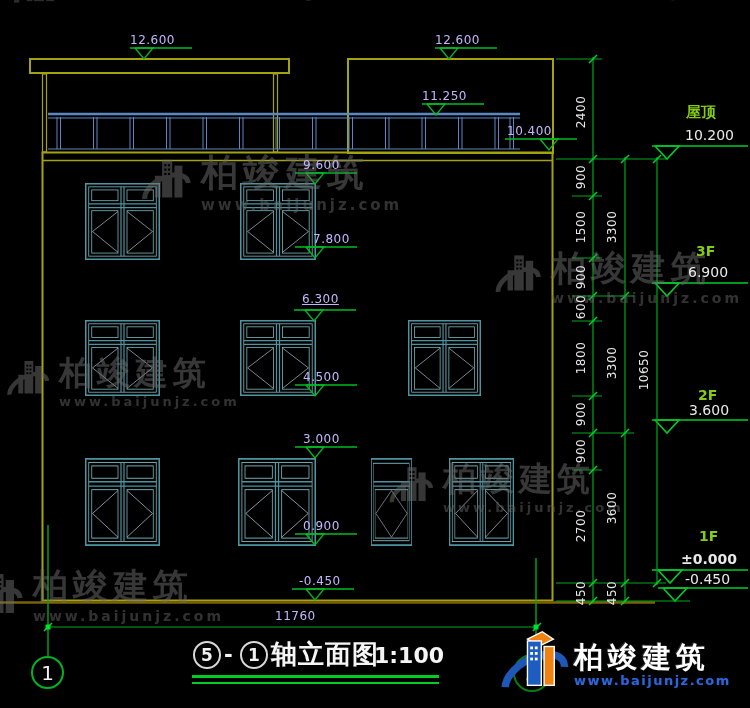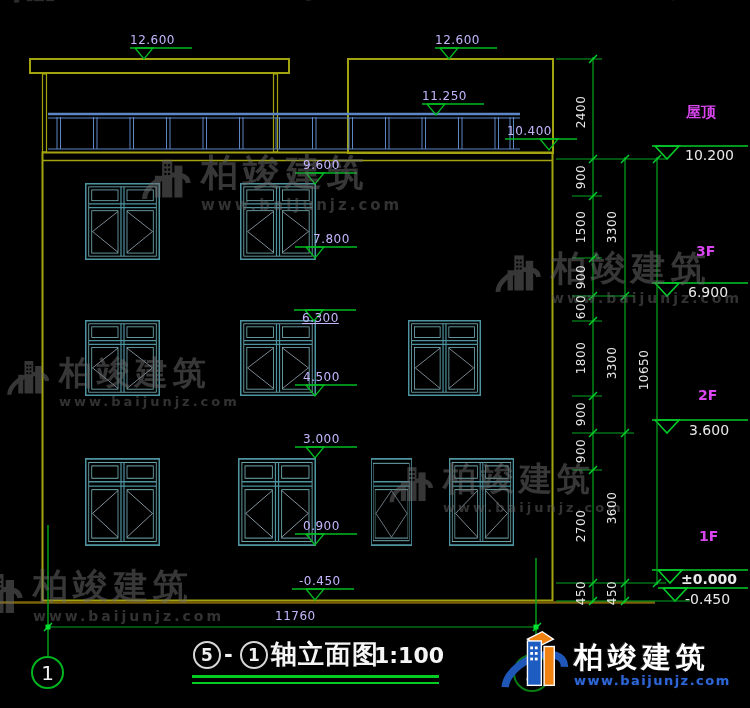--- a/index.html
+++ b/index.html
@@ -3,22 +3,22 @@
 <meta charset="utf-8">
 <style>
   html,body{margin:0;padding:0;background:#000;}
   #canvas{position:relative;width:750px;height:708px;background:#000;overflow:hidden;
           font-family:"DejaVu Sans",sans-serif;}
   svg{display:block;}
   #linework{position:absolute;left:0;top:0;}
   .lbl{position:absolute;color:#c4b5fd;font-size:12px;line-height:1.1;white-space:nowrap;letter-spacing:.5px;}
   .vlbl{position:absolute;color:#e9e9e9;font-size:12px;line-height:1;white-space:nowrap;letter-spacing:.5px;
         transform:translate(-50%,-50%) rotate(-90deg);}
-  .flabel{position:absolute;color:#d946ef;font-size:14px;font-weight:bold;white-space:nowrap;}
-  .fvalue{position:absolute;color:#e9e9e9;font-size:14px;white-space:nowrap;margin-top:20px;}
+  .flabel{position:absolute;color:#84cc16;font-size:14px;font-weight:bold;white-space:nowrap;}
+  .fvalue{position:absolute;color:#e9e9e9;font-size:14px;white-space:nowrap;}
   .bubble{position:absolute;border-radius:50%;display:flex;align-items:center;justify-content:center;
           color:#f0f0f0;box-sizing:border-box;background:transparent;}
   .wm{position:absolute;display:flex;align-items:flex-start;gap:7px;color:#6e6e6e;opacity:.5;}
   .wm .wtxt{display:flex;flex-direction:column;}
   .wm .brand{font-weight:bold;line-height:1.05;letter-spacing:5px;}
   .wm .url{font-weight:bold;color:#646464;margin-top:3px;letter-spacing:3px;}
   .wm-mini{position:absolute;opacity:.4;color:#6e6e6e;}
   .title-txt{position:absolute;color:#f5f5f5;font-weight:bold;white-space:nowrap;}
   .underline{position:absolute;background:#00cc22;}
   .logo{position:absolute;display:flex;align-items:center;gap:4px;z-index:2;}
@@ -268,21 +268,21 @@
       <span class="url" style="font-size:14px;">www.baijunjz.com</span>
     </div>
   </div>
 
   <span class="lbl" style="left:130px;top:34px;">12.600</span>
   <span class="lbl" style="left:435px;top:34px;">12.600</span>
   <span class="lbl" style="left:422px;top:90px;">11.250</span>
   <span class="lbl" style="left:507px;top:125px;">10.400</span>
   <span class="lbl" style="left:303px;top:159px;">9.600</span>
   <span class="lbl" style="left:313px;top:233px;">7.800</span>
-  <span class="lbl" style="left:302px;top:312px;text-decoration:underline;">6.300</span>
+  <span class="lbl" style="left:302px;top:293px;text-decoration:underline;">6.300</span>
   <span class="lbl" style="left:303px;top:371px;">4.500</span>
   <span class="lbl" style="left:303px;top:433px;">3.000</span>
   <span class="lbl" style="left:303px;top:520px;">0.900</span>
   <span class="lbl" style="left:299px;top:575px;">-0.450</span>
 
   <span class="vlbl" style="left:581px;top:112px;">2400</span>
   <span class="vlbl" style="left:581px;top:177px;">900</span>
   <span class="vlbl" style="left:581px;top:227px;">1500</span>
   <span class="vlbl" style="left:581px;top:277px;">900</span>
   <span class="vlbl" style="left:581px;top:307px;">600</span>

